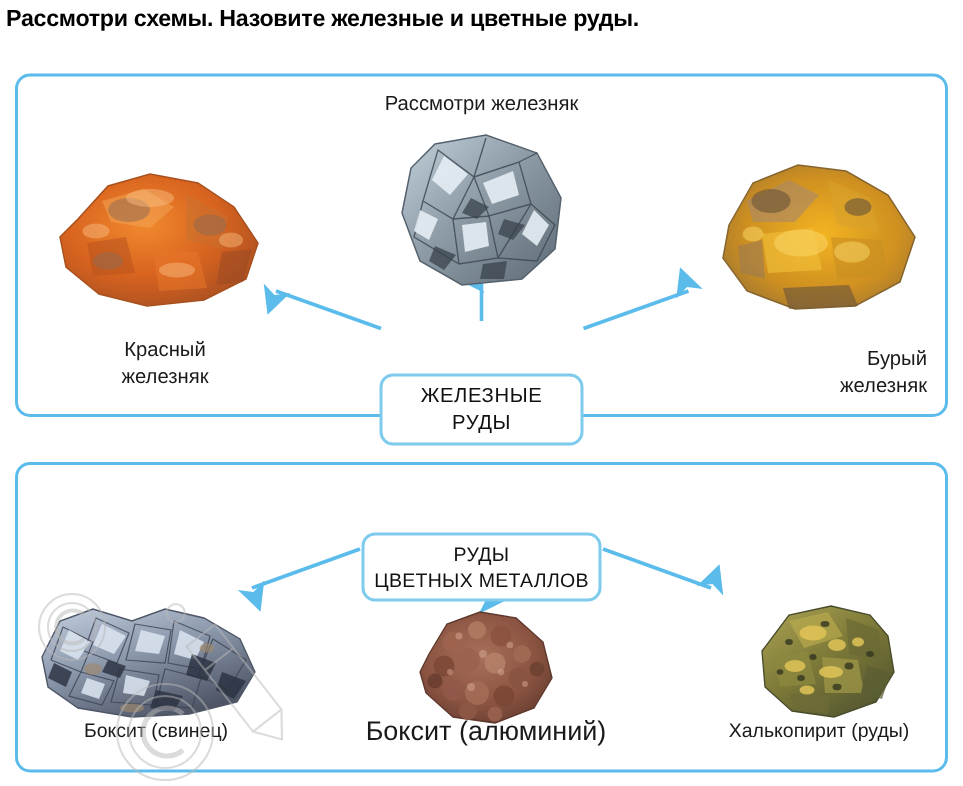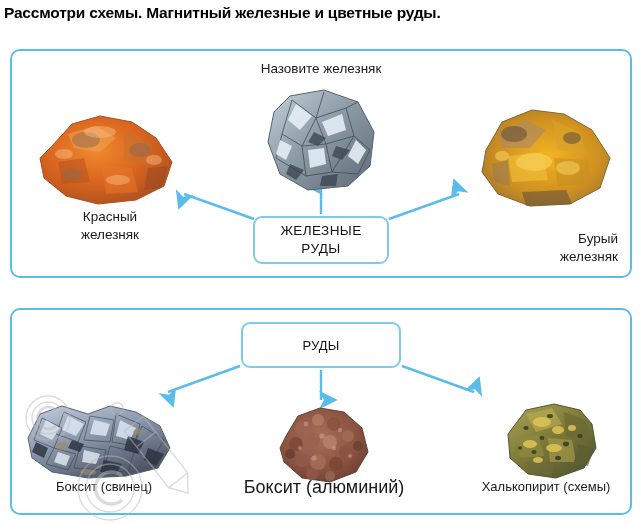--- a/index.html
+++ b/index.html
@@ -57,20 +57,21 @@
     border-radius: 9px;
     background: #ffffff;
     text-align: center;
     color: #111111;
     font-weight: normal;
     z-index: 4;
     display: flex;
     flex-direction: column;
     align-items: center;
     justify-content: center;
+    margin-top: 33px;
   }
   #iron-center {
     left: 253px;
     top: 216px;
     width: 136px;
     height: 48px;
     font-size: 13.5px;
     line-height: 18px;
     letter-spacing: 0.4px;
   }
@@ -101,21 +102,21 @@
     position: absolute;
     text-align: center;
     color: #1a1a1a;
     font-size: 13.5px;
     line-height: 18px;
     z-index: 3;
   }
   .caption span { display: block; white-space: nowrap; }
 
   #cap-magnetite { left: 210px; top: 60px; width: 222px; }
-  #cap-hematite  { left: 30px;  top: 208px; width: 160px; }
+  #cap-hematite  { left: 30px;  top: 224px; width: 160px; }
   #cap-limonite  { left: 458px; top: 230px; width: 160px; text-align: right; }
   #cap-galena      { left: 8px;   top: 478px; width: 192px; font-size: 13px; }
   #cap-bauxite     { left: 228px; top: 478px; width: 192px; font-size: 18px; }
   #cap-chalcopyrite{ left: 450px; top: 478px; width: 192px; font-size: 13px; }
 
   
   .specimen {
     position: absolute;
     z-index: 3;
   }
@@ -134,21 +135,21 @@
     width: 210px;
     height: 132px;
     z-index: 6;
     pointer-events: none;
     opacity: 0.5;
   }
 </style>
 </head>
 <body>
 
-<div id="title">Рассмотри схемы. Магнитный железные и цветные руды.</div>
+<div id="title">Рассмотри схемы. Назовите железные и цветные руды.</div>
 
 <div class="panel" id="panel-iron"></div>
 
 <svg class="arrows" id="arrows-iron" viewBox="0 0 642 524" xmlns="http://www.w3.org/2000/svg">
   <defs>
     <marker id="ah-up" markerWidth="9" markerHeight="9" refX="4.2" refY="7.6" orient="auto" markerUnits="strokeWidth">
       <path d="M4.2,0.6 L8.1,8.4 L4.2,6.4 L0.3,8.4 Z" fill="#5BBCEC"></path>
     </marker>
     <marker id="ah-ul" markerWidth="9" markerHeight="9" refX="4.2" refY="7.6" orient="auto" markerUnits="strokeWidth">
       <path d="M4.2,0.6 L8.1,8.4 L4.2,6.4 L0.3,8.4 Z" fill="#5BBCEC"></path>
@@ -257,21 +258,21 @@
     <ellipse cx="104" cy="34" rx="9" ry="6"></ellipse>
   </g>
   <g opacity="0.5" fill="#fcd96a">
     <ellipse cx="66" cy="58" rx="18" ry="9"></ellipse>
     <ellipse cx="100" cy="64" rx="12" ry="7"></ellipse>
     <ellipse cx="34" cy="52" rx="7" ry="5"></ellipse>
   </g>
 </svg>
 
 <div class="caption" id="cap-magnetite">
-  <span>Назовите железняк</span>
+  <span>Рассмотри железняк</span>
 </div>
 <div class="caption" id="cap-hematite">
   <span>Красный</span>
   <span>железняк</span>
 </div>
 <div class="caption" id="cap-limonite">
   <span>Бурый</span>
   <span>железняк</span>
 </div>
 
@@ -284,20 +285,21 @@
   <g>
     <line x1="321" y1="370" x2="321" y2="400" stroke="#5BBCEC" stroke-width="2.4" marker-end="url(#ah-up)"></line>
   </g>
   <g>
     <line x1="402" y1="366" x2="474" y2="392" stroke="#5BBCEC" stroke-width="2.4" marker-end="url(#ah-up)"></line>
   </g>
 </svg>
 
 <div class="center-box" id="nonferrous-center">
   <span>РУДЫ</span>
+  <span>ЦВЕТНЫХ МЕТАЛЛОВ</span>
 </div>
 
 <svg class="specimen" id="img-galena" viewBox="0 0 160 86" xmlns="http://www.w3.org/2000/svg">
   <defs>
     <linearGradient id="gl-base" x1="0" y1="0" x2="0.6" y2="1">
       <stop offset="0%" stop-color="#c3cede"></stop>
       <stop offset="50%" stop-color="#8b97ab"></stop>
       <stop offset="100%" stop-color="#4e5666"></stop>
     </linearGradient>
   </defs>
@@ -408,21 +410,21 @@
   </g>
 </svg>
 
 <div class="caption" id="cap-galena">
   <span>Боксит (свинец)</span>
 </div>
 <div class="caption" id="cap-bauxite">
   <span>Боксит (алюминий)</span>
 </div>
 <div class="caption" id="cap-chalcopyrite">
-  <span>Халькопирит (схемы)</span>
+  <span>Халькопирит (руды)</span>
 </div>
 
 <svg id="watermark" viewBox="0 0 210 132" xmlns="http://www.w3.org/2000/svg">
   <g stroke="#b9b9b9" stroke-width="1.4" fill="none">
     <circle cx="42" cy="26" r="22"></circle>
     <circle cx="42" cy="26" r="16"></circle>
     <path d="M50,18 A11,11 0 1 0 50,34" stroke-width="2.6"></path>
     <circle cx="104" cy="96" r="32"></circle>
     <circle cx="104" cy="96" r="24"></circle>
     <path d="M116,84 A16,16 0 1 0 116,108" stroke-width="3.4"></path>

